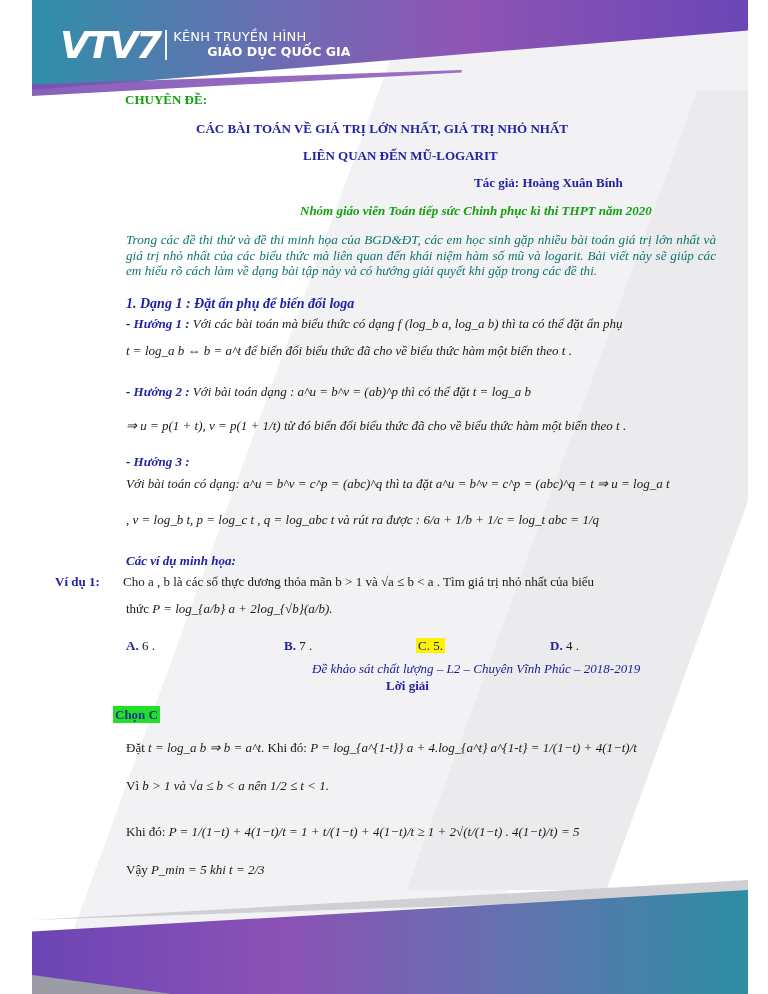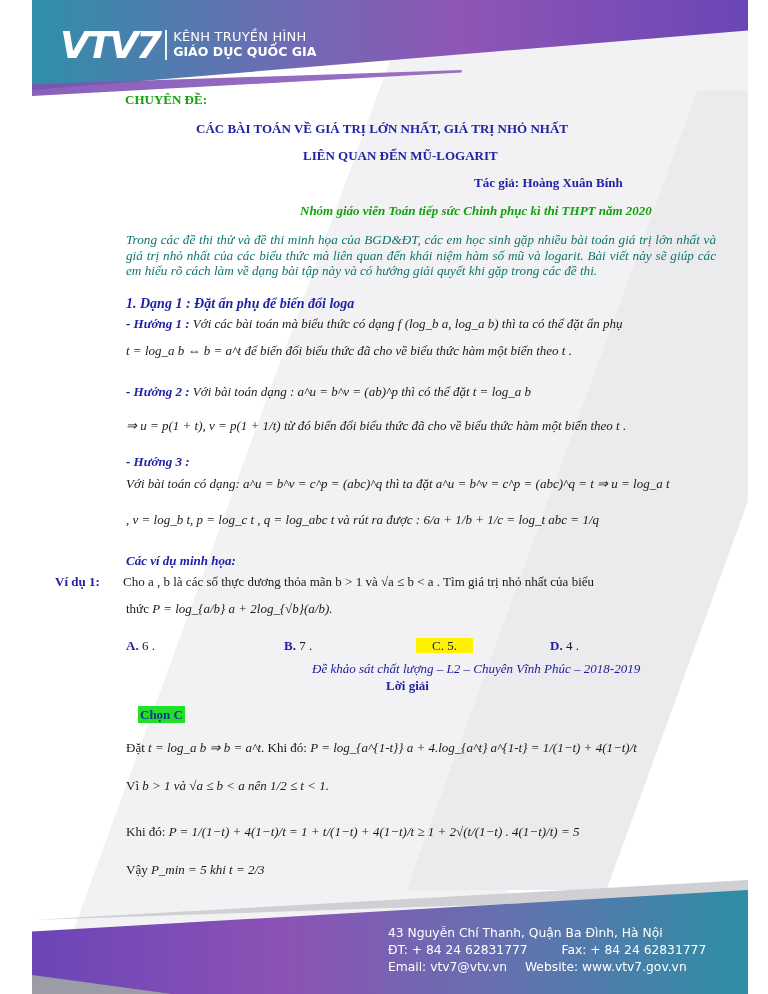--- a/index.html
+++ b/index.html
@@ -7,33 +7,33 @@
   .page { position:absolute; left:32px; top:0; width:716px; height:994px; background:#ffffff; overflow:hidden; }
   .bg-shape { position:absolute; left:380px; top:0; width:420px; height:994px; background:#f2f2f4; transform:skewX(-20deg); transform-origin:top left; }
   .bg-shape2 { position:absolute; left:520px; top:90px; width:200px; height:800px; background:#ebebee; transform:skewX(-20deg); }
   .header { position:absolute; left:0; top:0; width:716px; height:90px; background:linear-gradient(90deg,#2f8fa8 0%,#6d6cb3 35%,#8f55b5 60%,#6a46b6 100%); clip-path:polygon(0 0,100% 0,100% 34%,0 100%); }
   .header-strip { position:absolute; left:0; top:70px; width:716px; height:26px; background:linear-gradient(90deg,#7d4fb2,#9b6fc6); clip-path:polygon(0 55%,60% 0,60% 10%,0 100%); opacity:.9; }
   .logo { position:absolute; left:28px; top:26px; display:flex; align-items:center; }
   .logo-mark { font-family:"DejaVu Sans", sans-serif; font-weight:bold; font-size:38px; color:#ffffff; letter-spacing:-3px; font-style:italic; line-height:1; }
   .logo-sep { width:2px; height:30px; background:#ffffff; margin:0 6px 0 6px; opacity:.9; }
   .logo-text { color:#ffffff; font-family:"DejaVu Sans", sans-serif; line-height:1.15; }
   .logo-line1 { font-size:13px; font-weight:normal; letter-spacing:.2px; }
-  .logo-line2 { font-size:12.5px; font-weight:bold; }
+  .logo-line2 { font-size:12.5px; font-weight:bold;margin-left:34px; }
   .content { position:absolute; left:0; top:0; width:716px; }
   .abs { position:absolute; white-space:nowrap; }
   .green { color:#13a10e; }
   .navy { color:#1a1a9a; }
   .blue-b { color:#2121a6; font-weight:bold; }
   .it { font-style:italic; }
   .bold { font-weight:bold; }
   .t13 { font-size:13px; }
   .t14 { font-size:14px; }
   .para { position:absolute; left:94px; width:590px; font-size:13.2px; font-style:italic; line-height:15.5px; color:#0f766e; text-align:justify; }
   .m { font-family:"Liberation Serif", serif; font-style:italic; }
-  .hl-yellow { background:#fff200; padding:0 16px; }
+  .hl-yellow { background:#fff200; padding:0 2px; }
   .hl-green { background:#22e02a; padding:1px 2px; color:#14348a; font-weight:bold; }
   .footer { position:absolute; left:0; top:890px; width:716px; height:104px; background:linear-gradient(90deg,#6b45b5 0%,#8c52b5 35%,#6670b0 65%,#2d8ea3 100%); clip-path:polygon(0 40%,100% 0,100% 100%,0 100%); }
   .footer-grey { position:absolute; left:0; top:880px; width:716px; height:40px; background:#cfcfd4; clip-path:polygon(0 100%,100% 0,100% 40%,0 100%); }
   .footer-bottom { position:absolute; left:0; top:975px; width:140px; height:19px; background:#9c9ca6; clip-path:polygon(0 0,100% 100%,0 100%); }
   .contact { position:absolute; left:356px; top:925px; color:#ffffff; font-family:"DejaVu Sans", sans-serif; font-size:12.3px; line-height:17px; }
   .contact .row { white-space:nowrap; }
 </style>
 </head>
 <body>
 
@@ -127,21 +127,21 @@
       </span>
     </div>
     <div class="abs t13" style="left:518px;top:638px;">
       <span class="blue-b">D.</span>
       <span>4 .</span>
     </div>
 
     <div class="abs navy it t13" style="left:280px;top:661px;">Đề khảo sát chất lượng – L2 – Chuyên Vĩnh Phúc – 2018-2019</div>
     <div class="abs blue-b t13" style="left:354px;top:678px;">Lời giải</div>
 
-    <div class="abs t13" style="left:106px;top:707px;border-radius:6px;">
+    <div class="abs t13" style="left:81px;top:707px;border-radius:6px;">
       <span class="hl-green">Chọn C</span>
     </div>
 
     <div class="abs t13" style="left:94px;top:740px;">
       <span>Đặt</span>
       <span class="m">t = log_a b ⇒ b = a^t</span><span>. Khi đó:</span>
       <span class="m">P = log_{a^{1-t}} a + 4.log_{a^t} a^{1-t} = 1/(1−t) + 4(1−t)/t</span>
     </div>
     <div class="abs t13" style="left:94px;top:778px;">
       <span>Vì</span>
@@ -153,26 +153,13 @@
     </div>
     <div class="abs t13" style="left:94px;top:862px;">
       <span>Vậy</span>
       <span class="m">P_min = 5 khi t = 2/3</span>
     </div>
   </div>
 
   <div class="footer-grey"></div>
   <div class="footer"></div>
   <div class="footer-bottom"></div>
-  <div class="contact">
-    <div class="row">43 Nguyễn Chí Thanh, Quận Ba Đình, Hà Nội</div>
-    <div class="row">
-      <span>ĐT: + 84 24 62831777</span>
-      <span style="display:inline-block;width:26px;"></span>
-      <span>Fax: + 84 24 62831777</span>
-    </div>
-    <div class="row">
-      <span>Email: vtv7@vtv.vn</span>
-      <span style="display:inline-block;width:10px;"></span>
-      <span>Website: www.vtv7.gov.vn</span>
-    </div>
-  </div>
 </div>
 
 </body></html>

